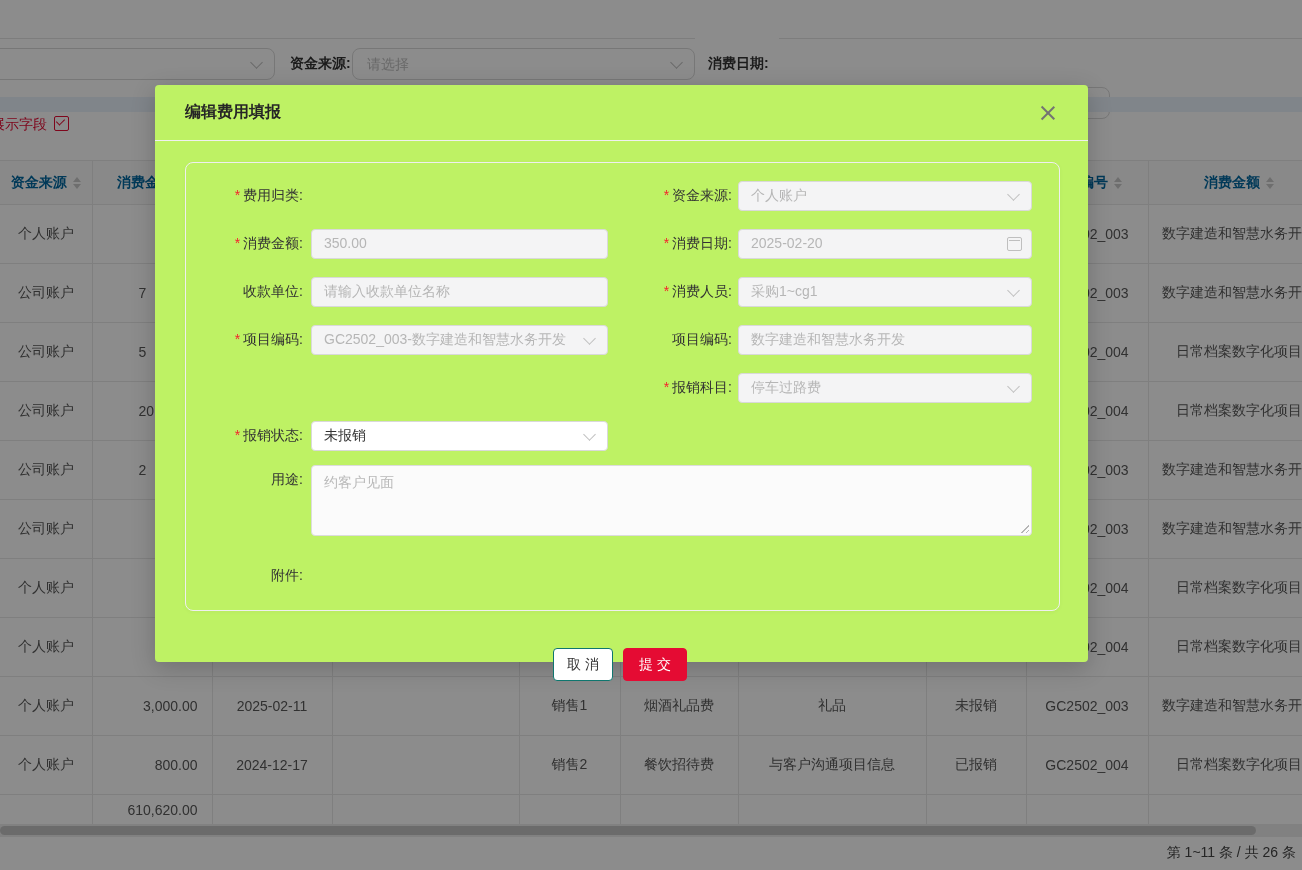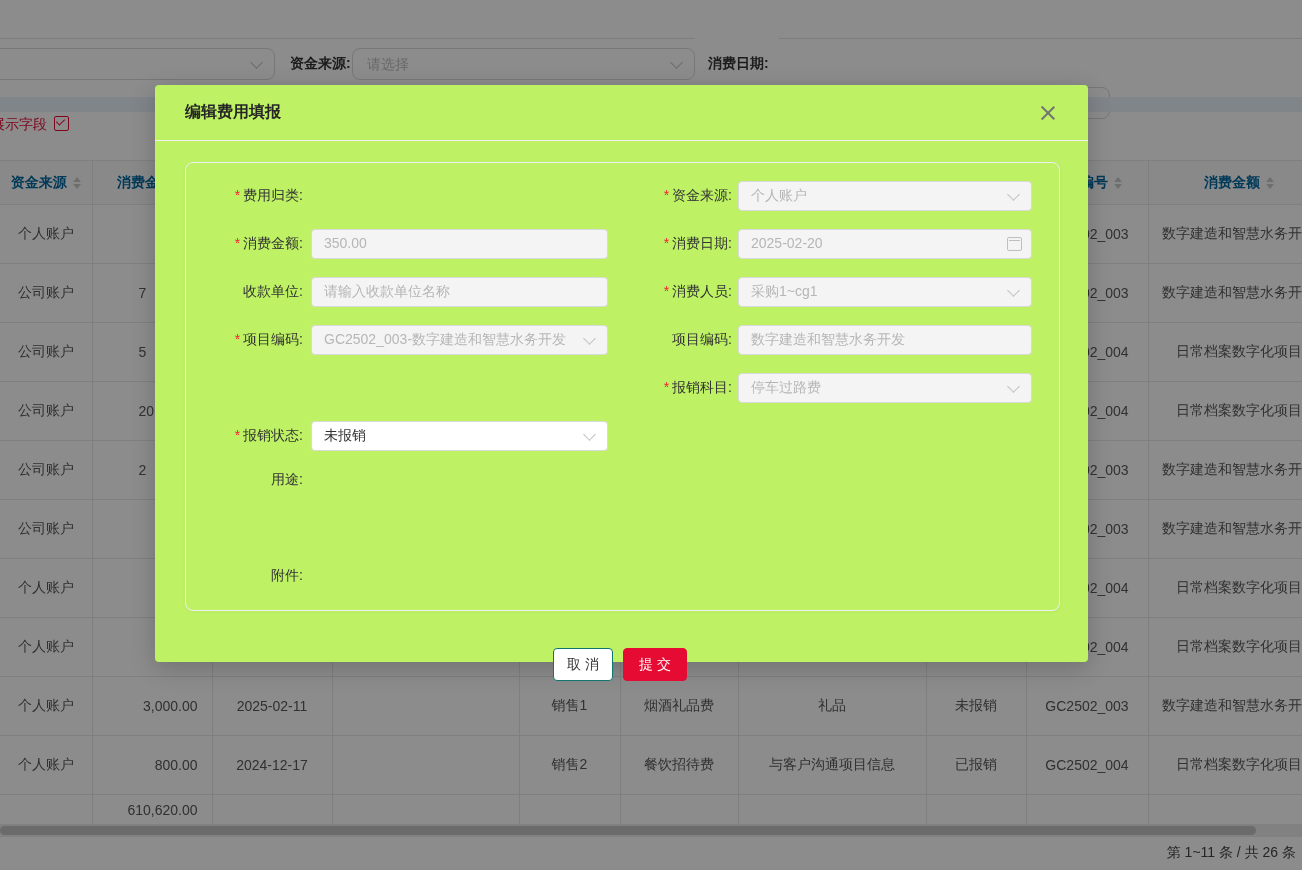--- a/index.html
+++ b/index.html
@@ -330,20 +330,21 @@
         <div class="mfield fr dis"><span>停车过路费</span><i class="chev"></i></div>
       </div>
 
       <div class="mrow" style="top:258px;left:0;width:873px;">
         <div class="mlabel l"><span class="req">*</span><span>报销状态:</span></div>
         <div class="mfield fl"><span>未报销</span><i class="chev"></i></div>
       </div>
 
       <div class="mrow" style="top:302px;left:0;width:873px;height:71px;">
         <div class="mlabel l"><span>用途:</span></div>
+        <div class="ta"><span>约客户见面</span></div>
       </div>
 
       <div class="mrow" style="top:398px;left:0;width:873px;">
         <div class="mlabel l"><span>附件:</span></div>
       </div>
     </div>
 
     <div class="m-btn btn-cancel">取 消</div>
     <div class="m-btn btn-submit">提 交</div>
   </div>

